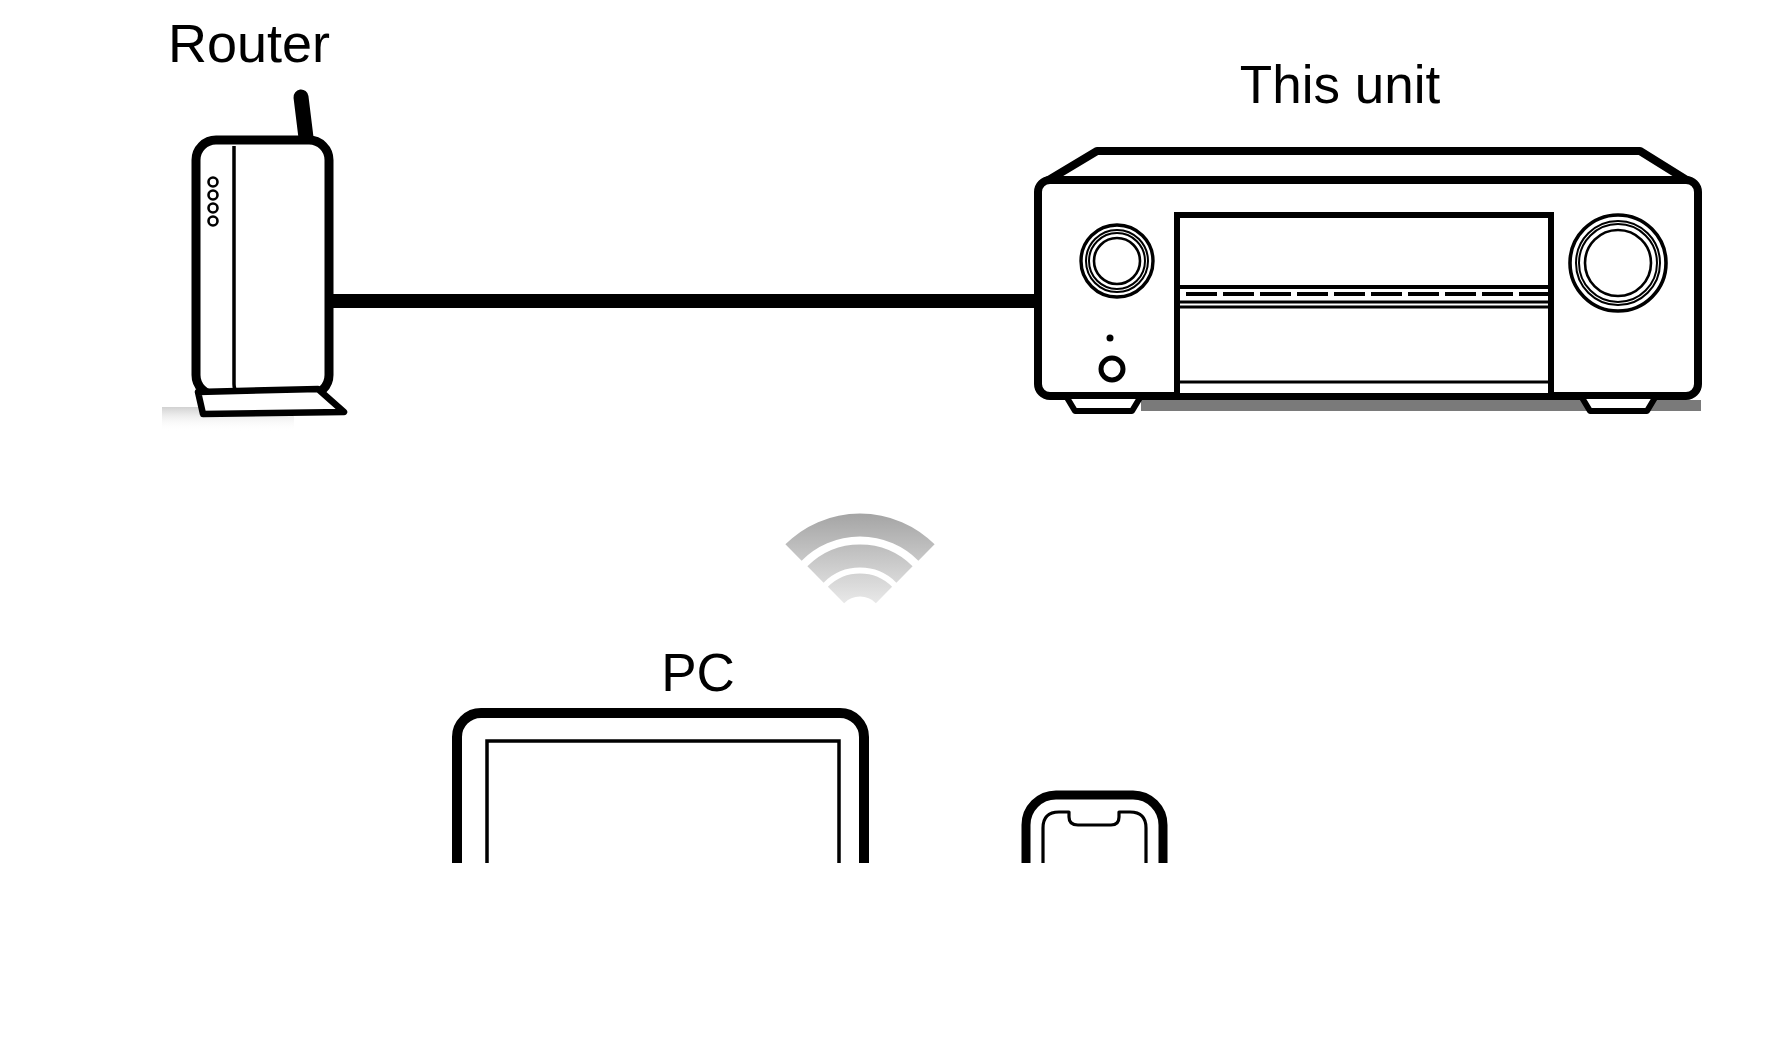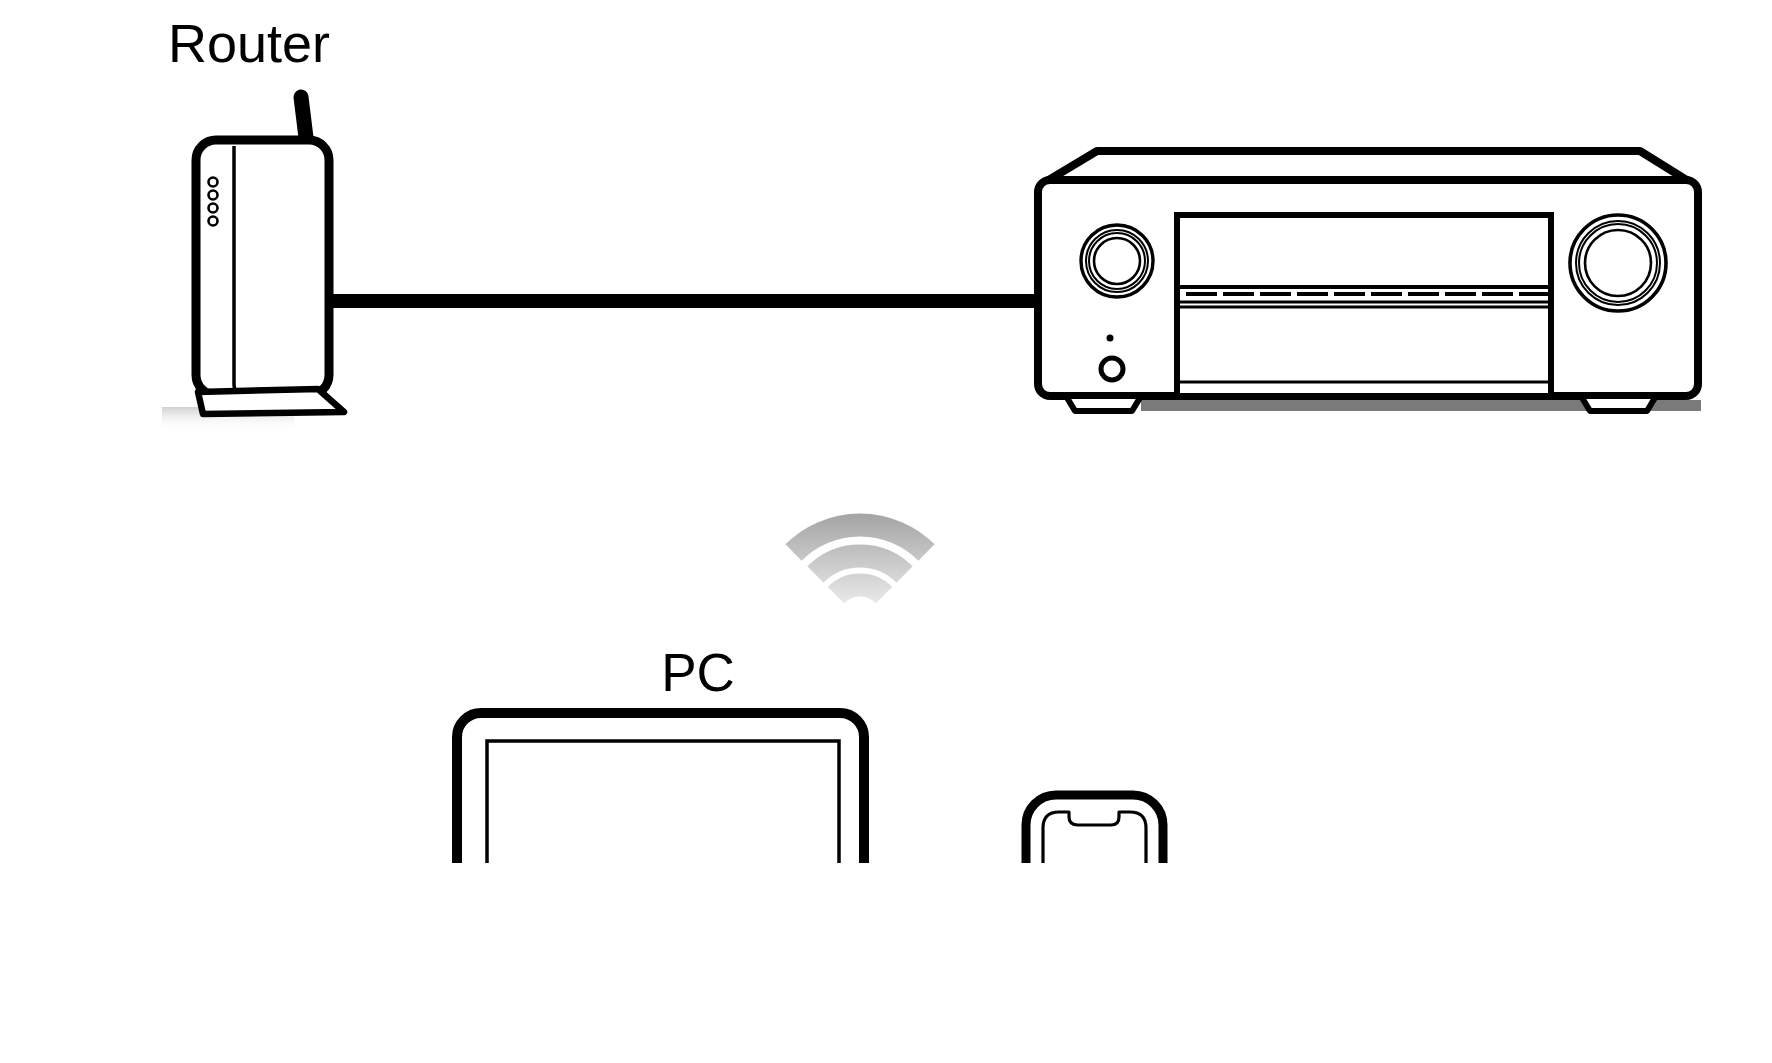--- a/index.html
+++ b/index.html
@@ -127,14 +127,15 @@
     </g>
 
     <g>
       <rect x="1026" y="795" width="137" height="245" rx="30" fill="#fff" stroke="#000" stroke-width="9"></rect>
       <path d="M 1059 812 H 1069 V 817 Q 1069 825 1078 825 H 1111 Q 1119 825 1119 817 V 812 H 1130
                Q 1146 812 1146 828 V 1008 Q 1146 1024 1130 1024 H 1059 Q 1043 1024 1043 1008 V 828 Q 1043 812 1059 812 Z" fill="#fff" stroke="#000" stroke-width="3.2" stroke-linejoin="round"></path>
     </g>
   </svg>
 
   <div class="devlabel" style="left:168px;top:14px;font-size:54px;">Router</div>
+  <div class="devlabel centered" style="left:1340px;top:56px;">This unit</div>
   <div class="devlabel centered" style="left:698px;top:644px;">PC</div>
 </div>
 
 </body></html>

